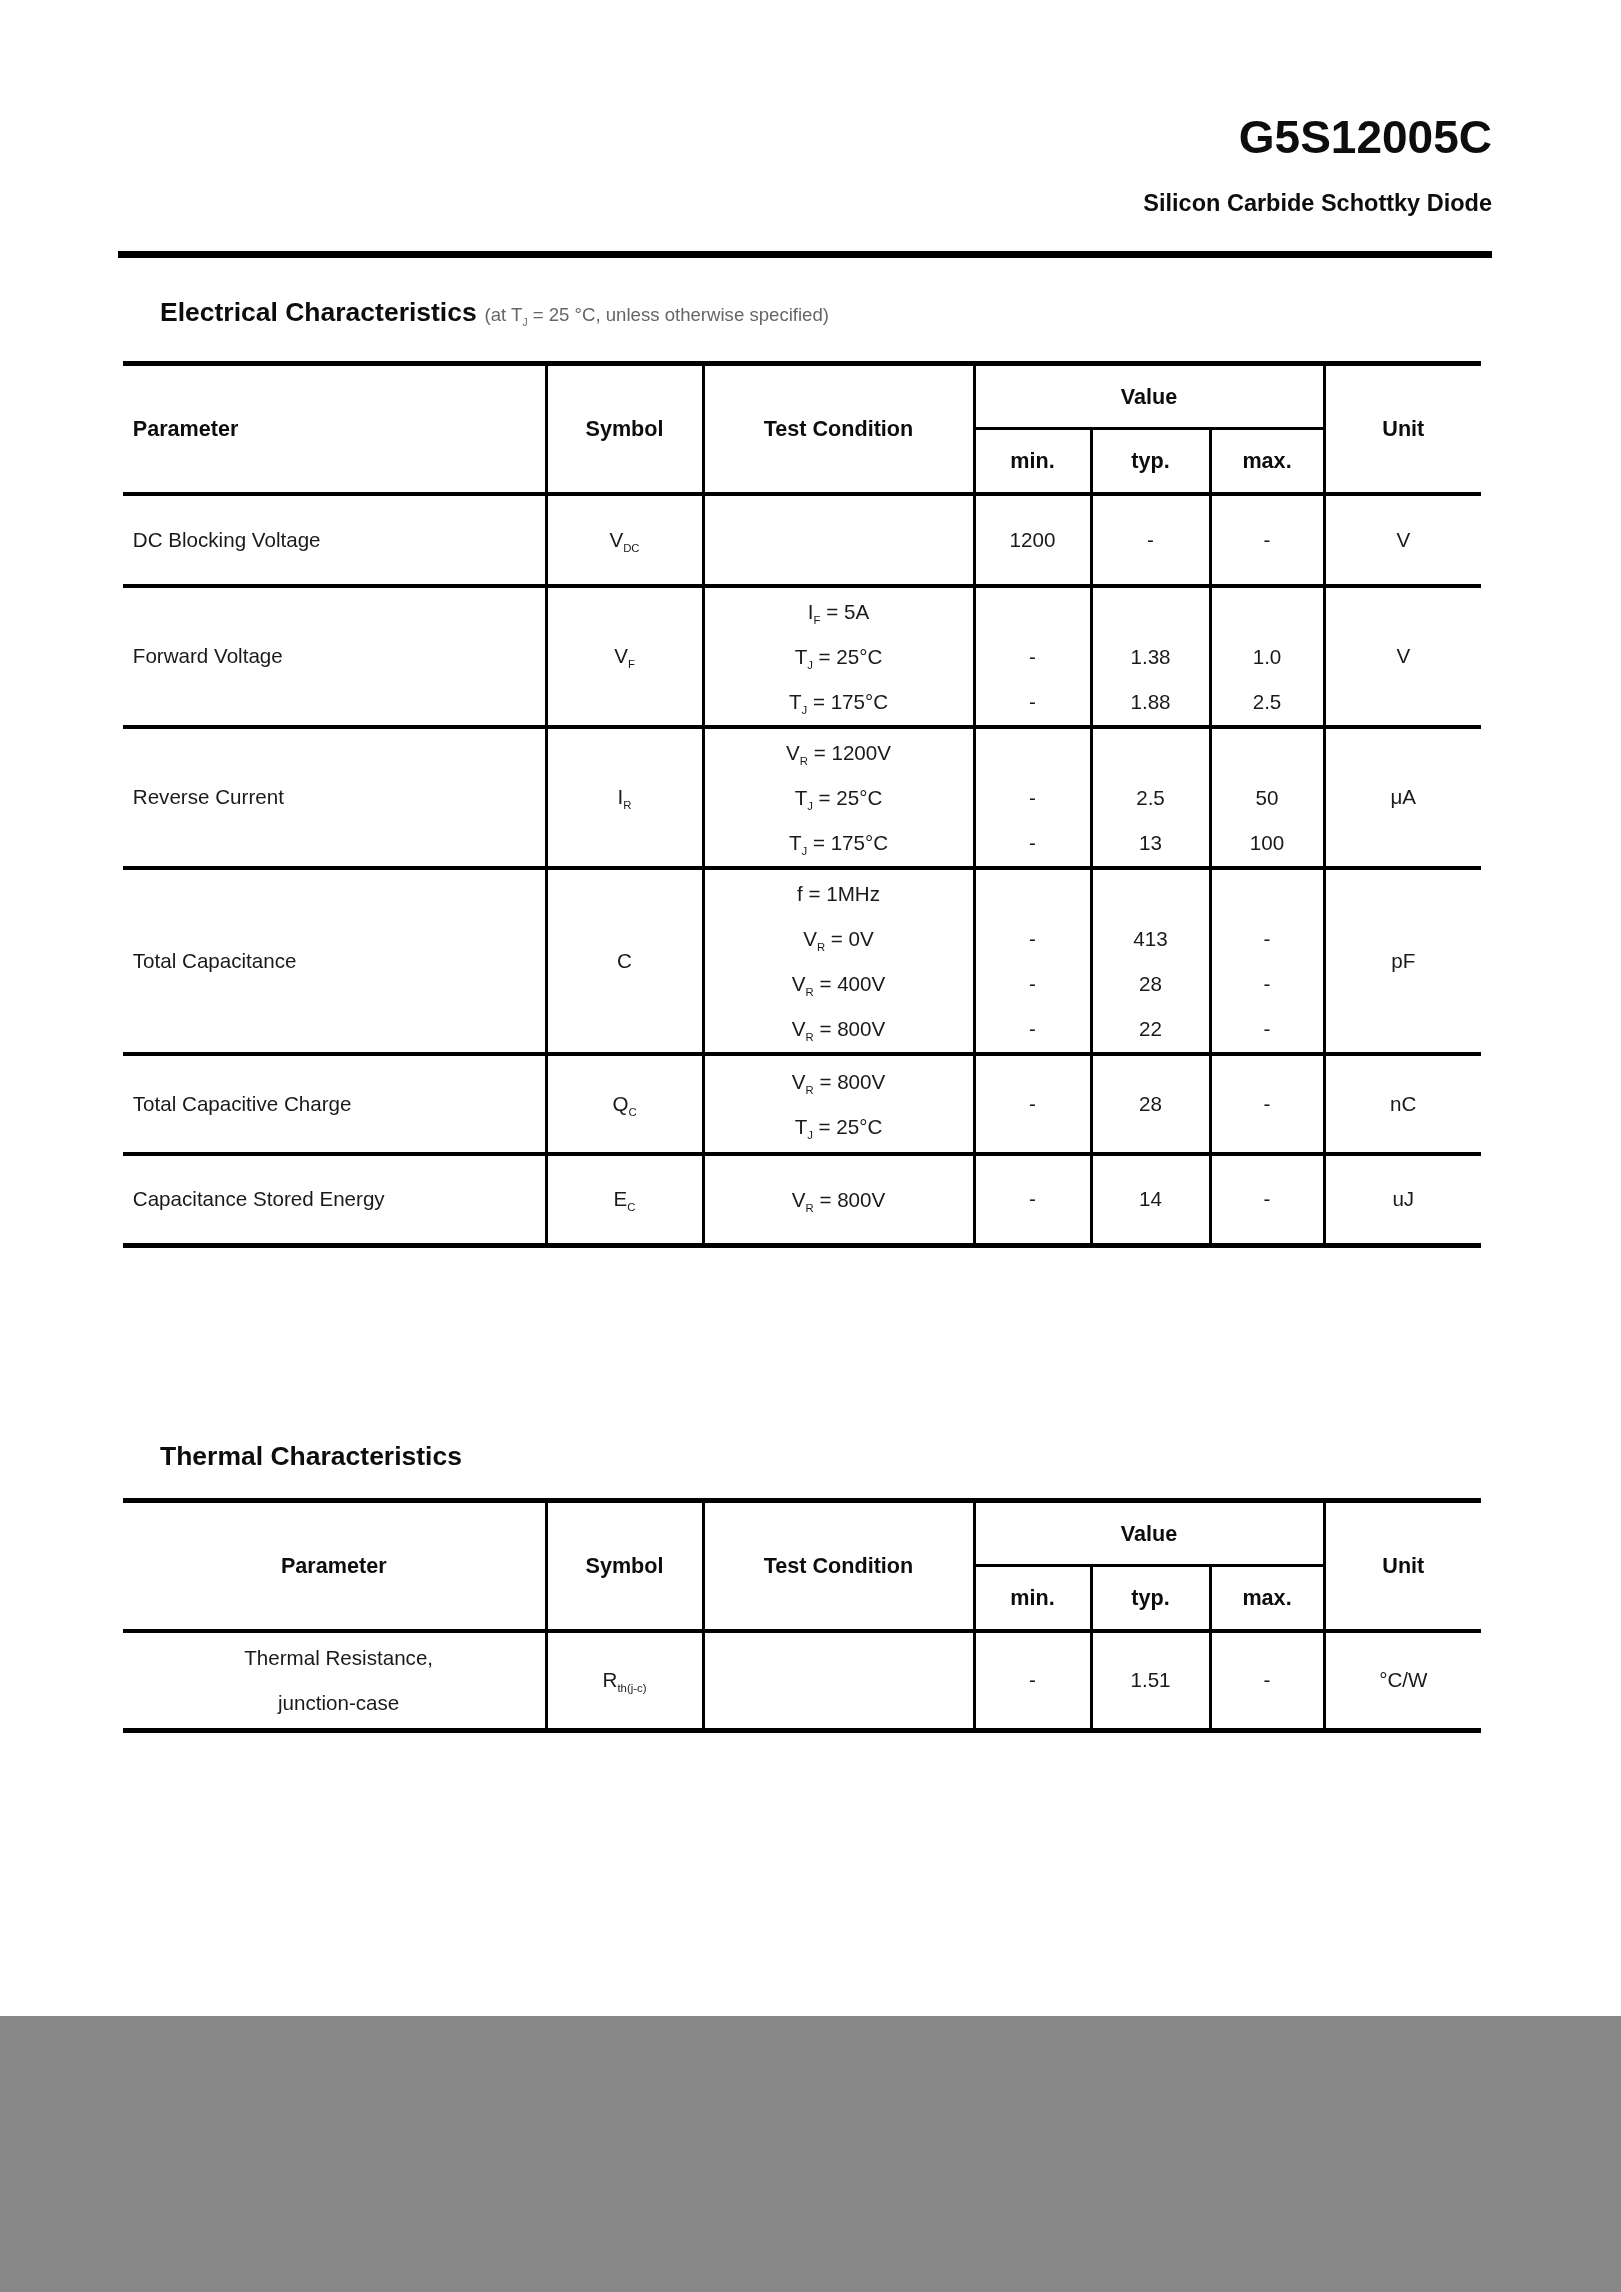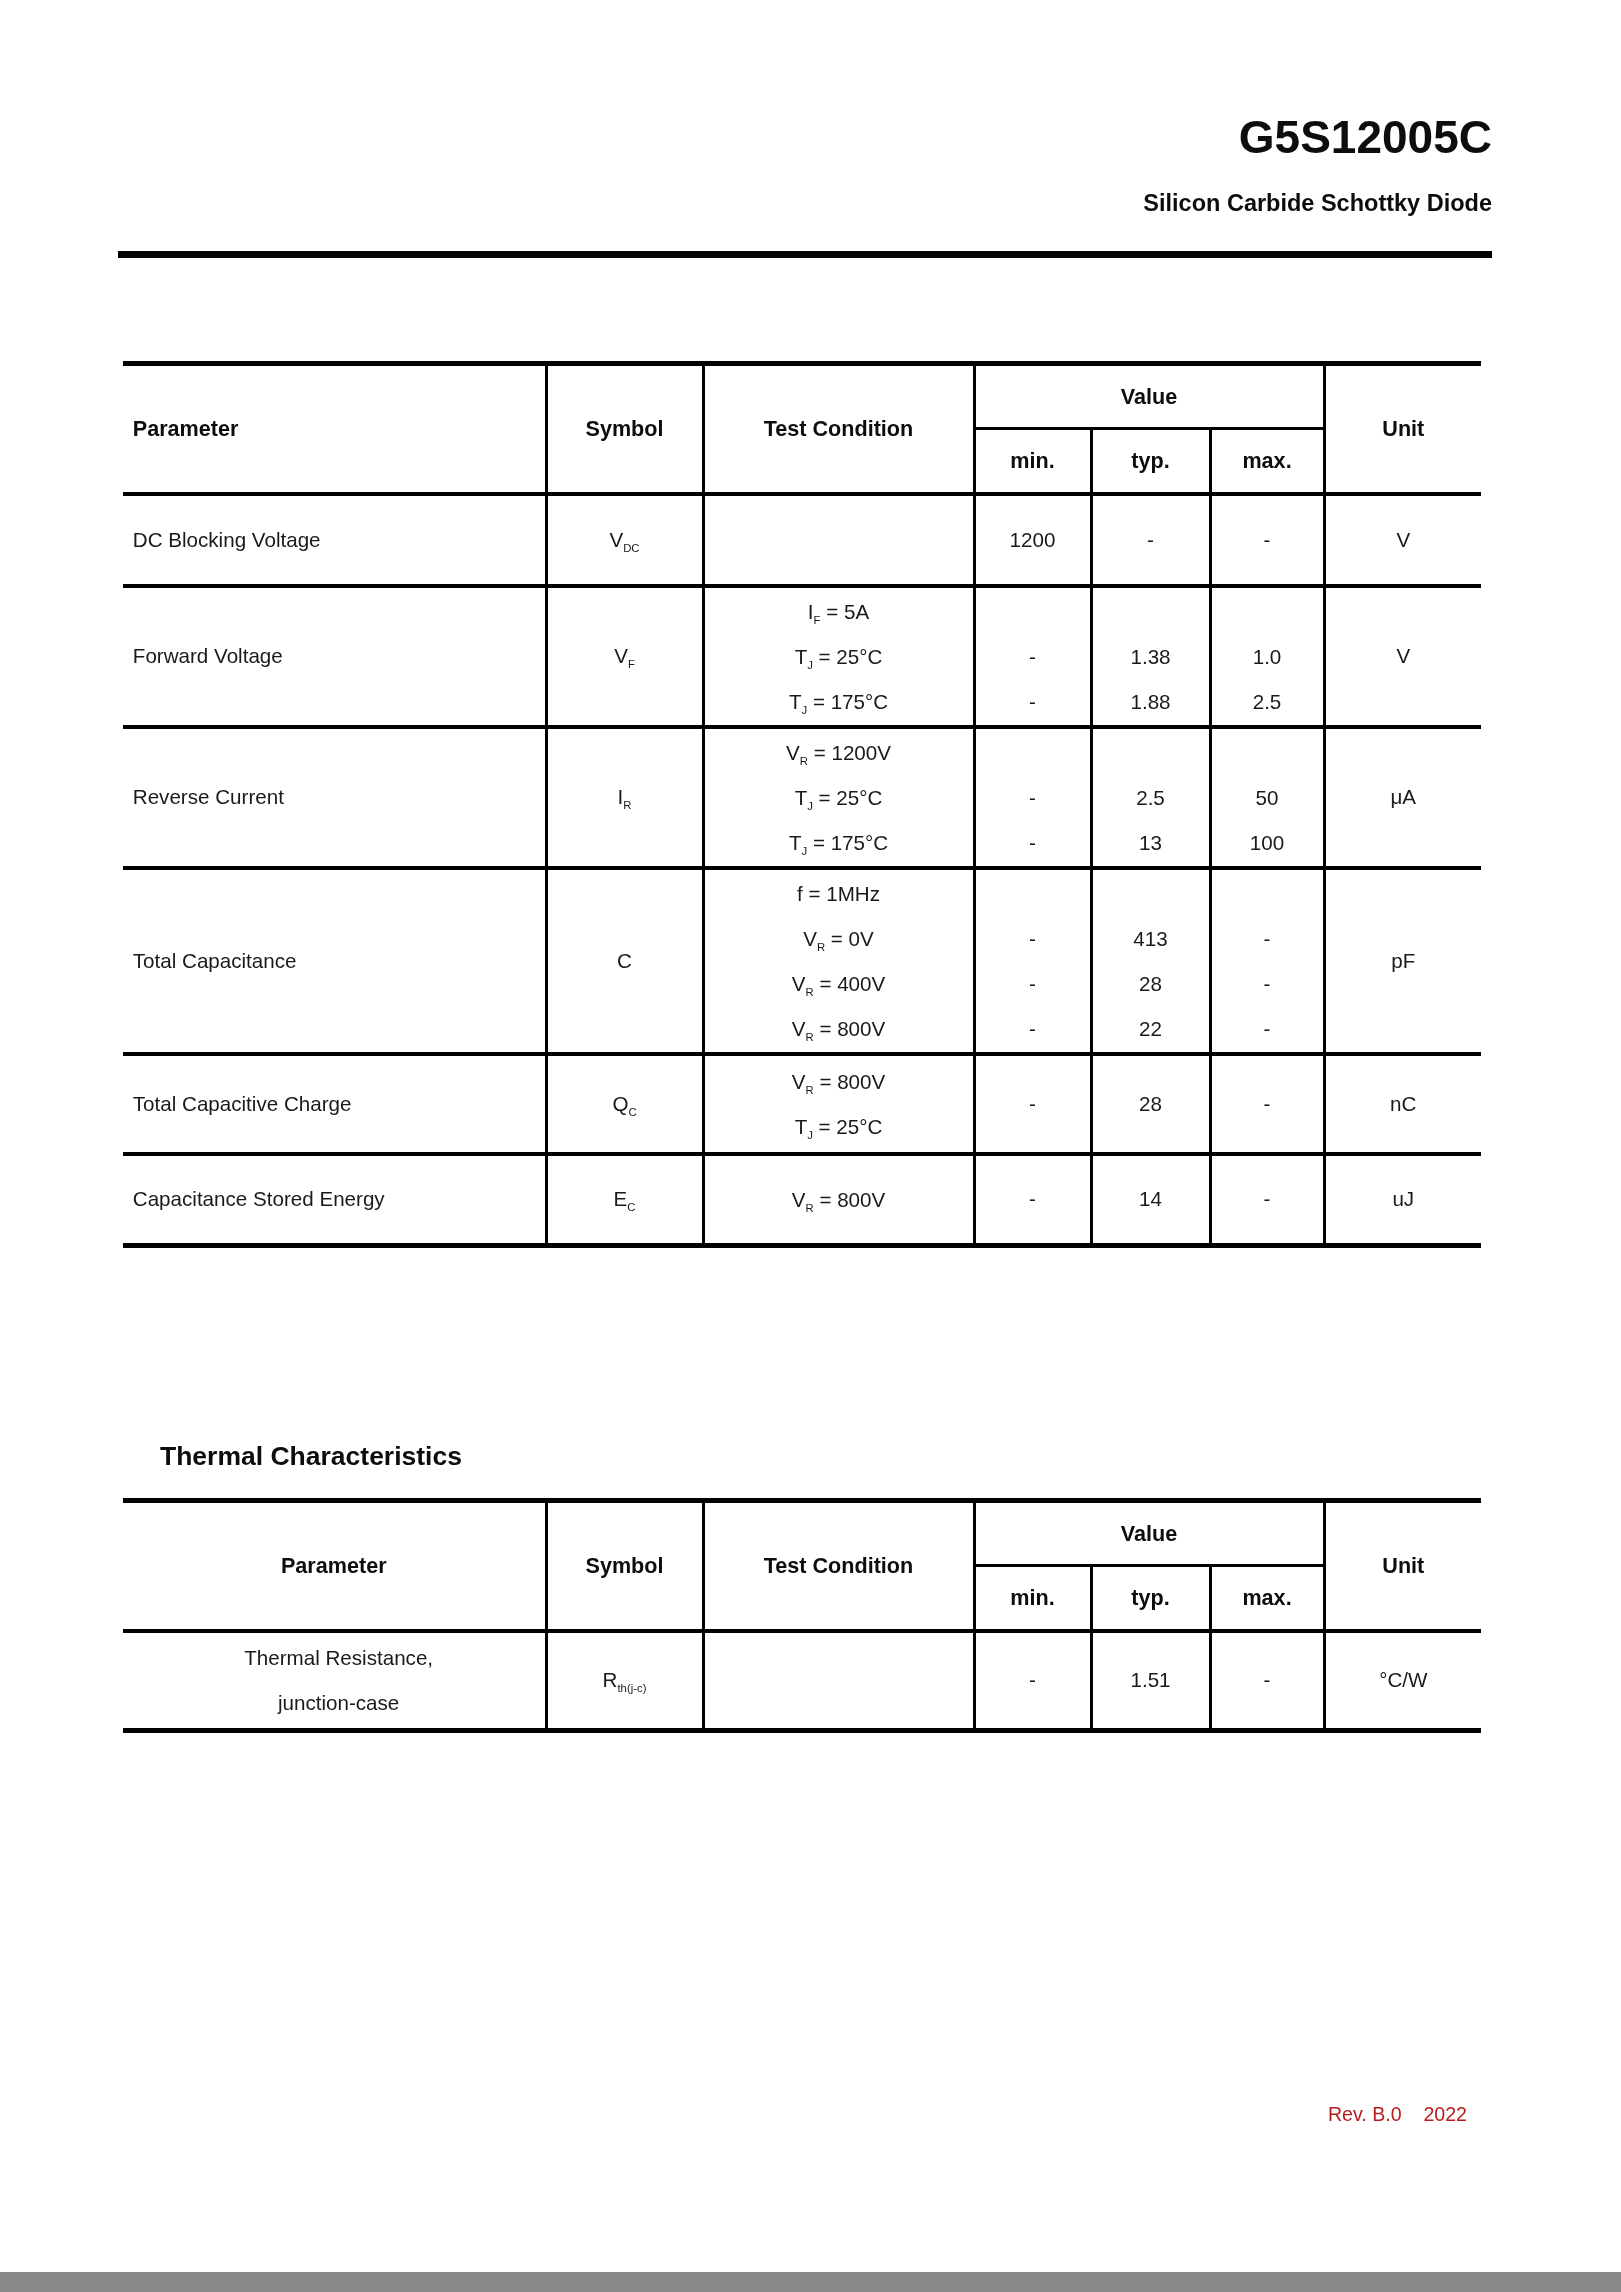--- a/index.html
+++ b/index.html
@@ -1,19 +1,19 @@
 <!DOCTYPE html>
 <html><head>
 <meta charset="utf-8">
 <title>G5S12005C Datasheet</title>
 <style>
   html,body { margin:0; padding:0; background:#888; }
   .page {
     position:relative;
-    width:1621px; height:2272px;
+    width:1621px; height:2016px;
     margin:0 auto;
     background:#ffffff;
     font-family:"Liberation Sans", sans-serif;
     color:#111111;
     overflow:hidden;
   }
   .product-title {
     position:absolute; top:110px; right:129px;
     font-size:46px; font-weight:bold; letter-spacing:0px; color:#0d0d0d;
   }
@@ -66,20 +66,23 @@
 <body>
 
 <div class="page">
 
   <div class="product-title">G5S12005C</div>
 
   <div class="product-subtitle">Silicon Carbide Schottky Diode</div>
 
   <div class="page-rule"></div>
 
+  <div class="section-heading" id="heading-electrical">
+    <span>Electrical Characteristics</span><span class="section-note">(at T<sub>J</sub> = 25 °C, unless otherwise specified)</span>
+  </div>
 
   <table class="ds-table" id="table-electrical">
       <colgroup>
     <col style="width:423px">
         <col style="width:157px">
         <col style="width:271px">
     <col style="width:117px">
         <col style="width:119px">
         <col style="width:114px">
         <col style="width:157px">

